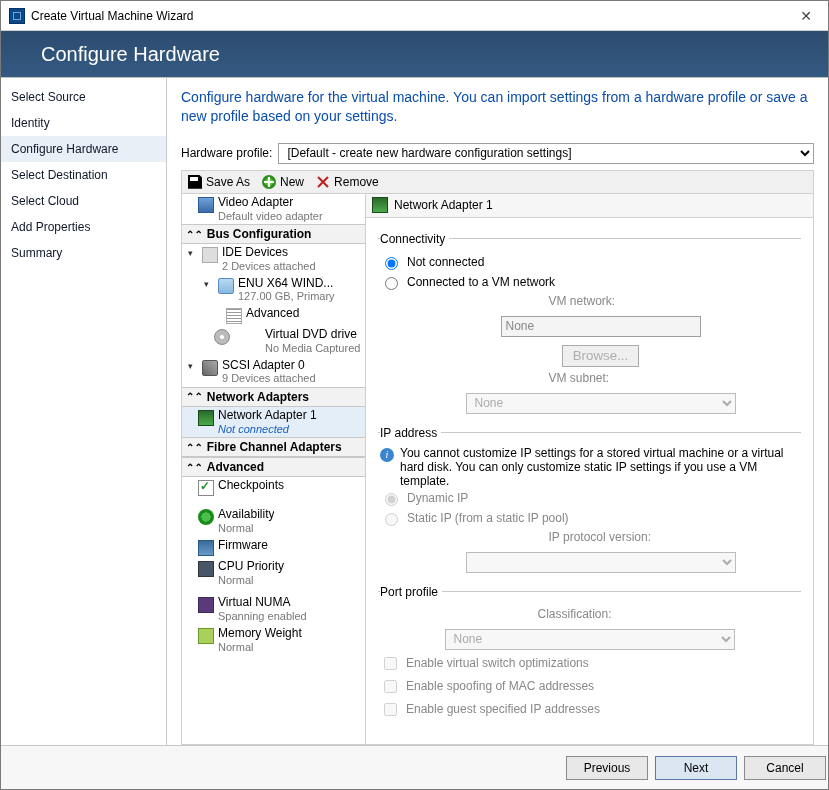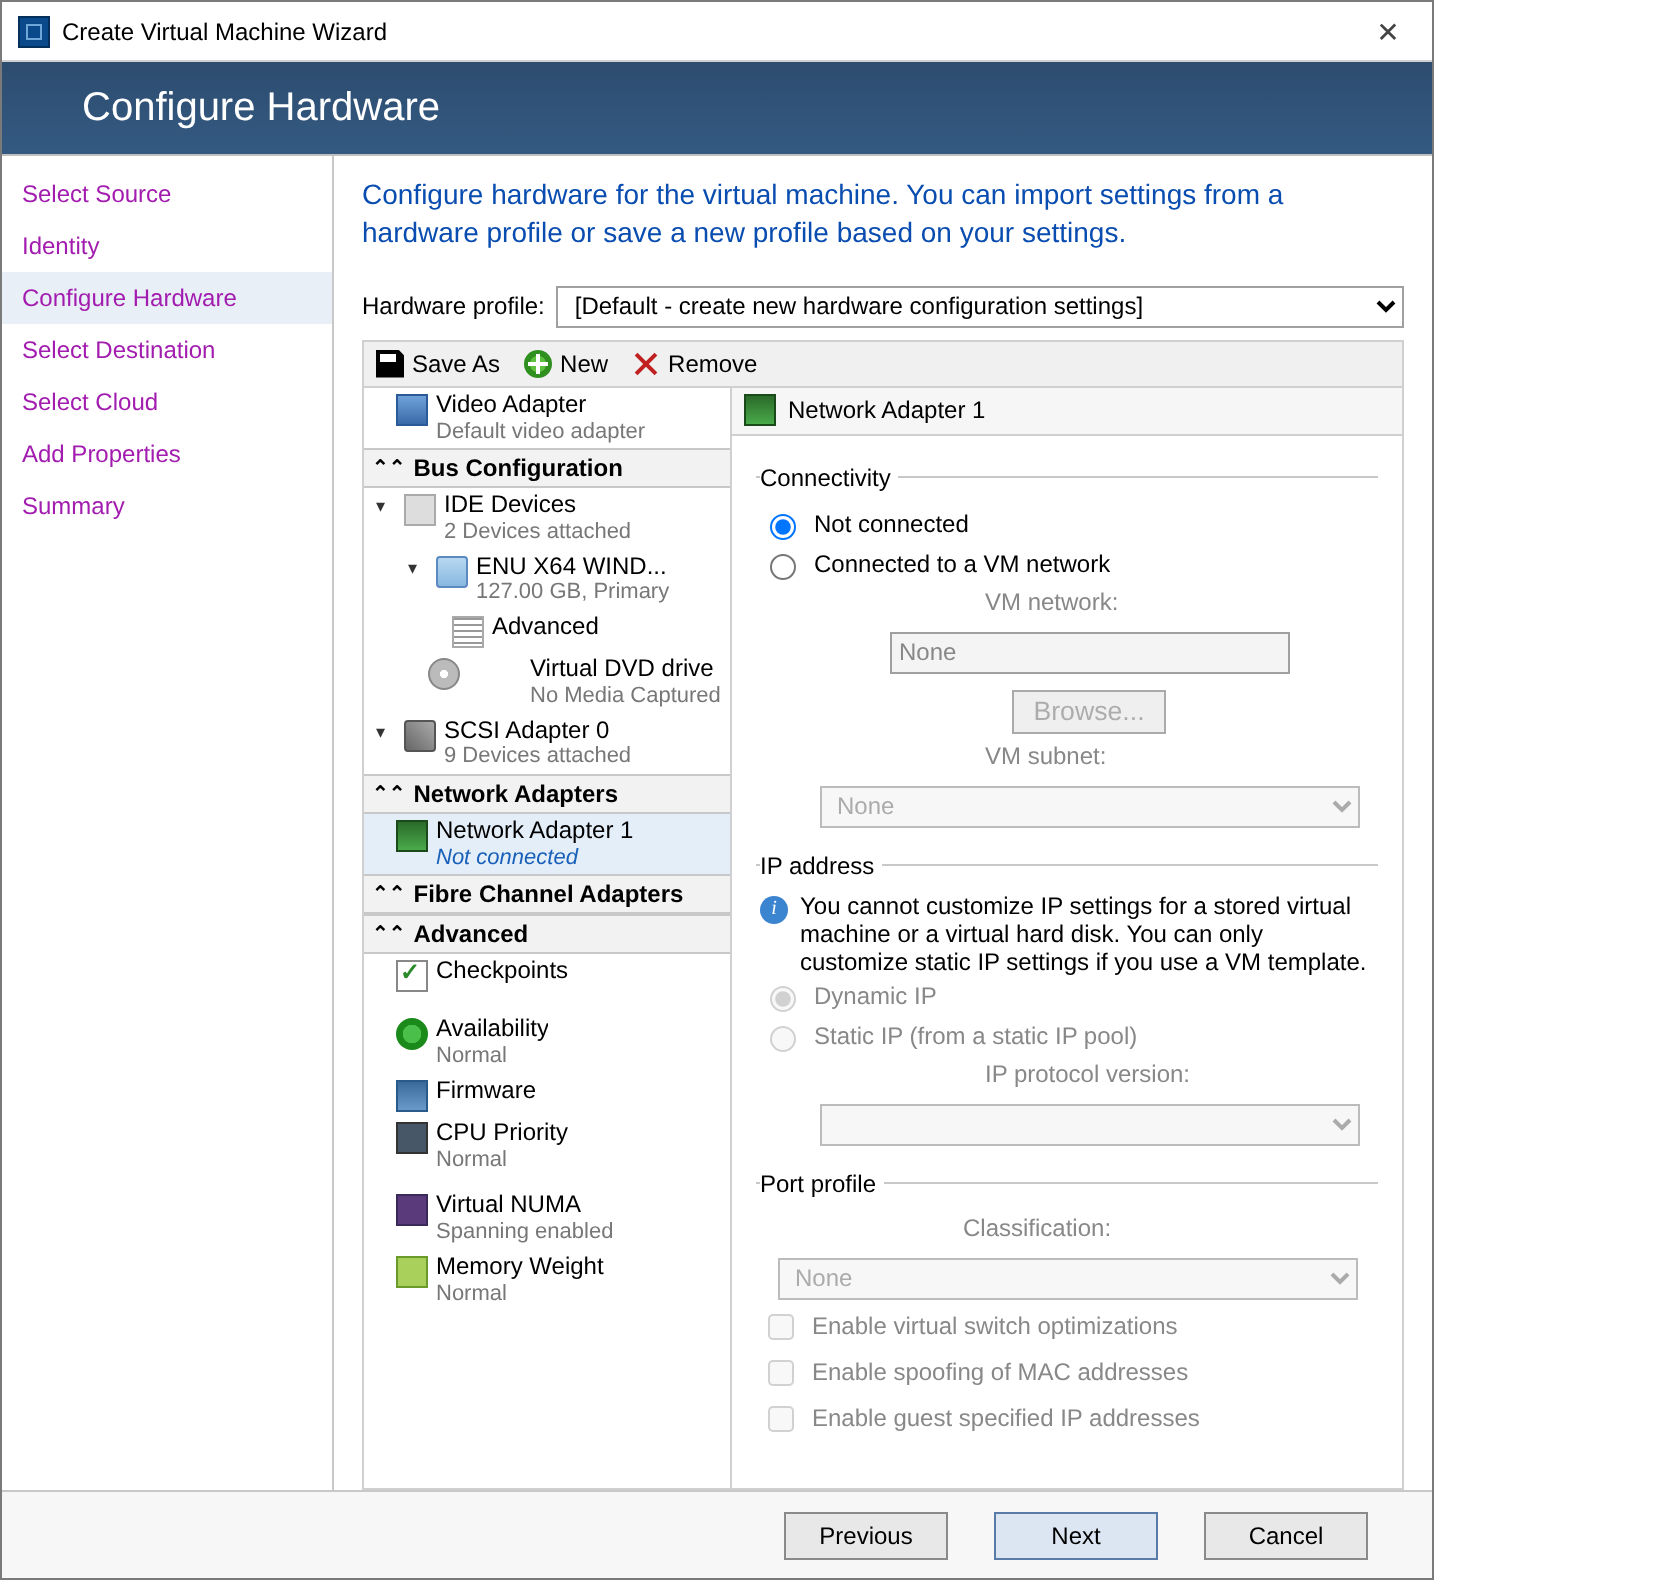--- a/index.html
+++ b/index.html
@@ -1,26 +1,26 @@
 <!DOCTYPE html>
 <html><head>
 <meta charset="utf-8">
 <style>
   * { box-sizing: border-box; }
   body { margin:0; font-family: "Segoe UI", Tahoma, sans-serif; font-size:12px; color:#000; background:#fff; }
-  .window { width:717px; height:790px; border:1px solid #7a7a7a; display:flex; flex-direction:column; background:#fff; }
+  .window { width:829px; height:790px; border:1px solid #7a7a7a; display:flex; flex-direction:column; background:#fff; }
   .titlebar { height:30px; display:flex; align-items:center; border-bottom:1px solid #d0d0d0; background:#fff; }
   .titlebar .app-icon { width:16px; height:16px; margin:0 6px 0 8px; background:#0a4a8a; border:1px solid #06305c; position:relative; }
   .titlebar .app-icon::after{content:"";position:absolute;inset:3px;border:1px solid #6fa8d8;}
   .titlebar .title-text { flex:1; font-size:12px; }
   .titlebar .close-btn { width:44px; height:30px; display:flex; align-items:center; justify-content:center; font-size:14px; color:#444; cursor:default; }
   .banner { height:46px; background:linear-gradient(#2d4c6f,#345a82); color:#fff; display:flex; align-items:center; padding-left:40px; font-size:20px; font-weight:300; }
   .body-area { flex:1; display:flex; border-top:1px solid #c0c0c0; overflow:hidden; }
   .nav-pane { width:166px; border-right:1px solid #c8c8c8; padding:6px 0 0 0; background:#fff; }
-  .nav-item { padding:6px 10px 6px 10px; font-size:12px; color:#a21caf; cursor:default; }
+  .nav-item { padding:6px 10px 6px 10px; font-size:12px; color:#0f172a; cursor:default; }
   .nav-item.selected { background:#e9eff7; }
   .content { flex:1; padding:10px 14px 0 14px; display:flex; flex-direction:column; overflow:hidden; }
   .instruct { color:#0a4db0; font-size:14px; line-height:1.35; margin-bottom:17px; }
   .hp-row { display:flex; align-items:center; gap:6px; margin-bottom:6px; }
   .hp-row label { font-size:12px; }
   .hp-row select { flex:1; height:21px; font-size:12px; border:1px solid #a0a0a0; background:#fff; }
   .toolbar { height:24px; background:#f0f0f0; border:1px solid #d0d0d0; display:flex; align-items:center; gap:12px; padding:0 6px; }
   .tbtn { display:flex; align-items:center; gap:4px; font-size:12px; cursor:default; }
   .ticon { width:14px; height:14px; display:inline-block; }
   .ticon.save{background:#000;clip-path:polygon(0 0,80% 0,100% 20%,100% 100%,0 100%);position:relative;}
@@ -66,21 +66,21 @@
   legend { padding:0 4px 0 0; color:#000; font-size:12px; }
   .radio-row, .check-row { display:flex; align-items:center; gap:6px; padding:2px 0; }
   .indent { margin-left:22px; }
   .field-row { display:flex; align-items:center; gap:8px; padding:2px 0;flex-direction:column; }
   .field-row .flabel { width:104px; color:#888; }
   input[type=text].txt, select.sel { height:21px; border:1px solid #a0a0a0; font-size:12px; padding:0 4px; }
   input[type=text].txt:disabled, select.sel:disabled { background:#f4f4f4; color:#888; }
   .btn-browse { height:22px; padding:0 10px; border:1px solid #aaa; background:#efefef; }
   .info-row { display:flex; gap:6px; align-items:flex-start; }
   .info-icon { width:14px; height:14px; border-radius:50%; background:#3a84d0; color:#fff; font-size:10px; display:flex; align-items:center; justify-content:center; flex:0 0 14px; margin-top:2px; font-style:italic; font-family:Georgia,serif;}
-  .footer { height:44px; border-top:1px solid #c8c8c8; display:flex; align-items:center; justify-content:flex-end; gap:23px; padding:0 32px; background:#f7f7f7; }
+  .footer { height:44px; border-top:1px solid #c8c8c8; display:flex; align-items:center; justify-content:flex-end; gap:7px; padding:0 2px; background:#f7f7f7; }
   .footer button { width:82px; height:24px; border:1px solid #8a8a8a; background:#e8e8e8; font-size:12px; }
   .footer button.primary { background:#dce6f2; border-color:#5a7aa8; }
 </style>
 </head>
 <body>
 
 <div class="window">
   <div class="titlebar">
     <span class="app-icon"></span>
     <span class="title-text">Create Virtual Machine Wizard</span>

